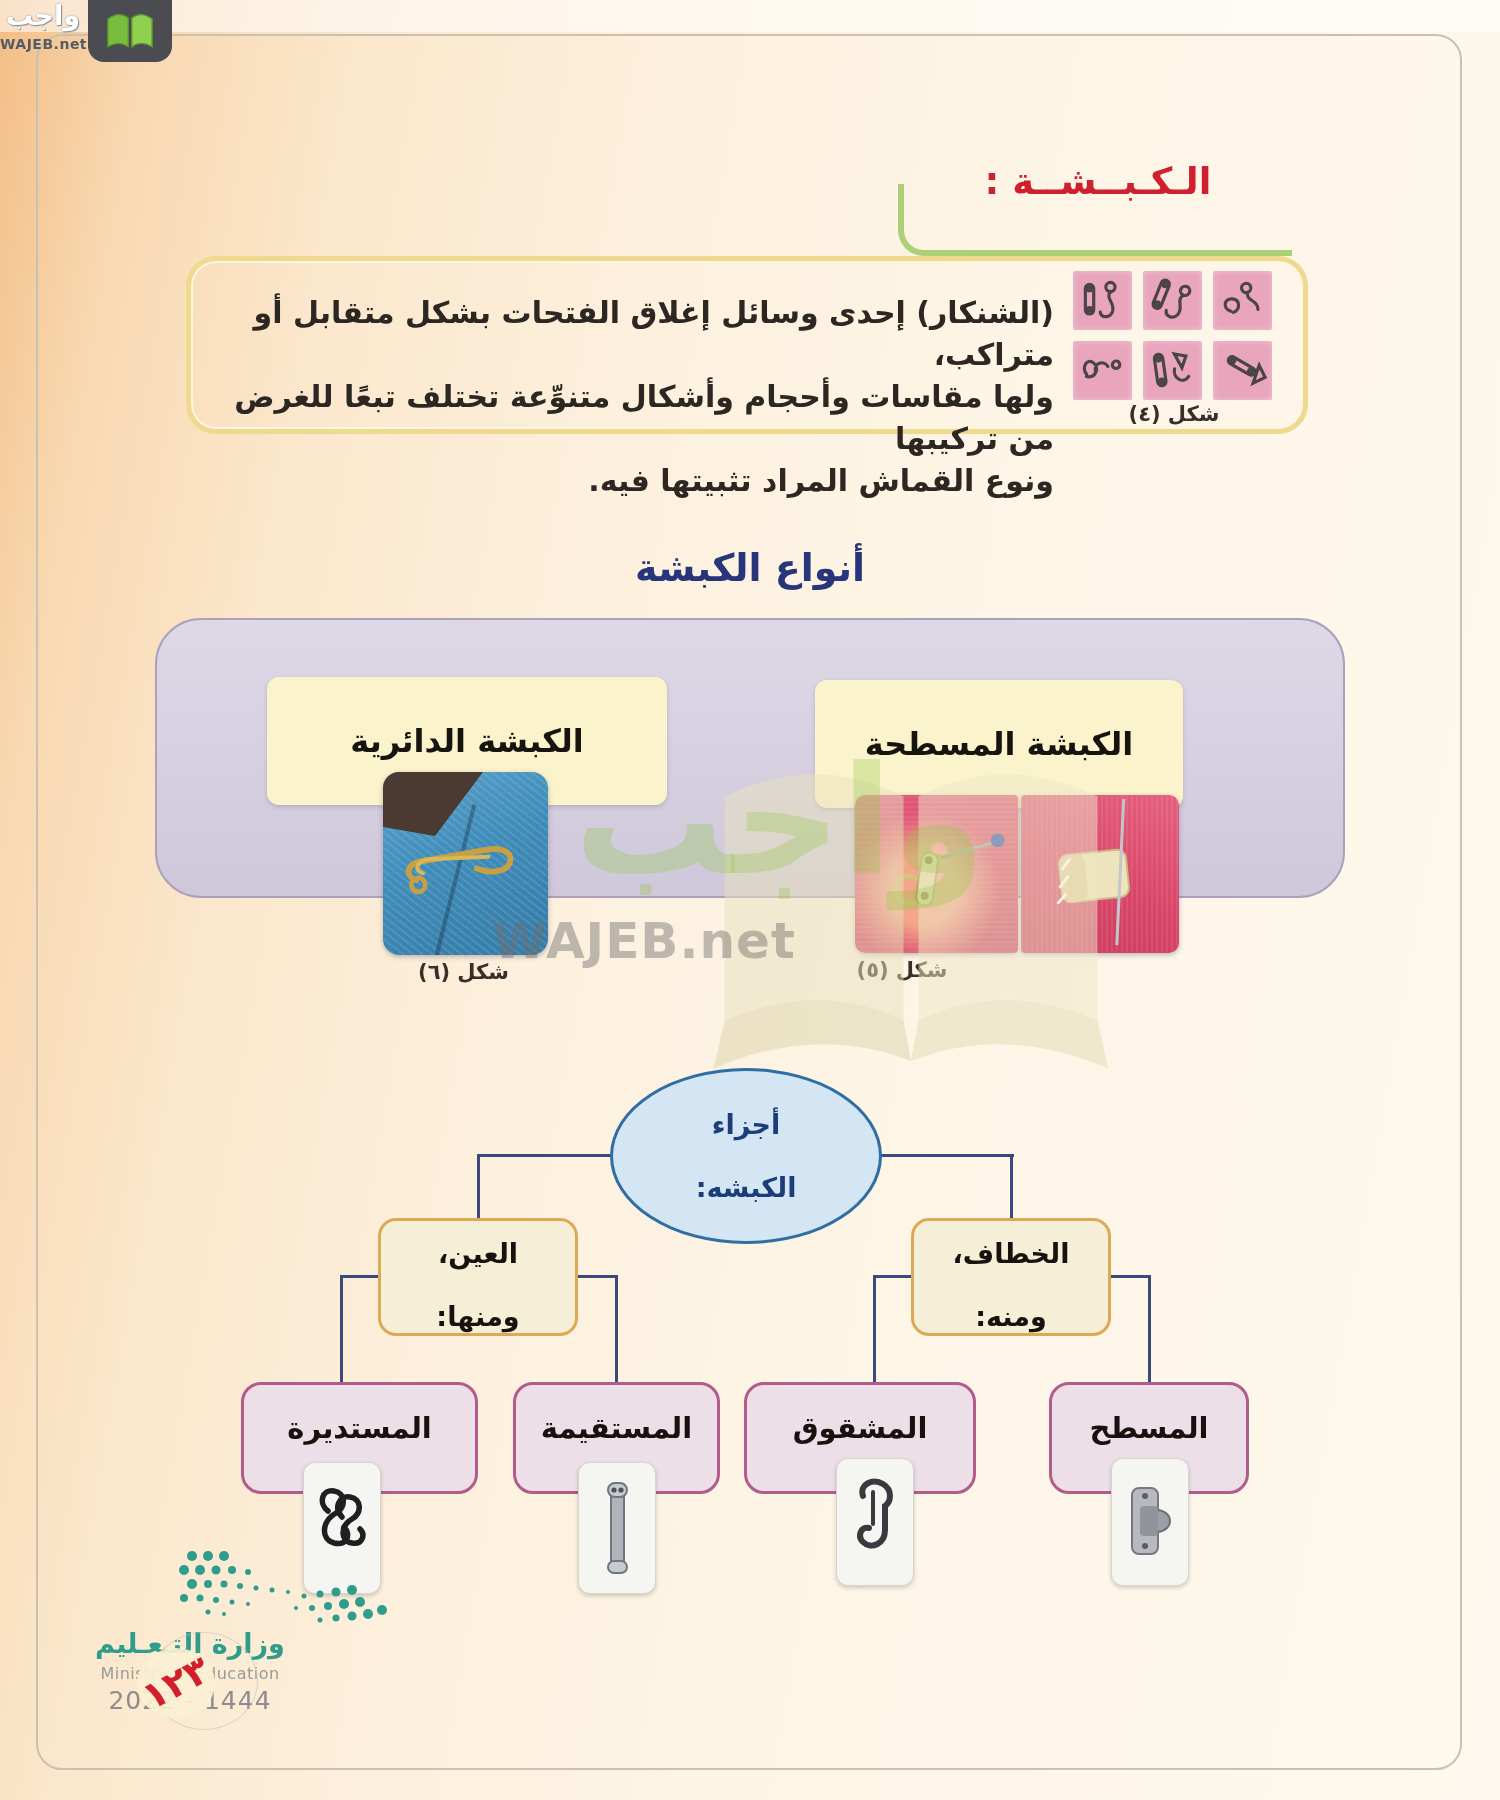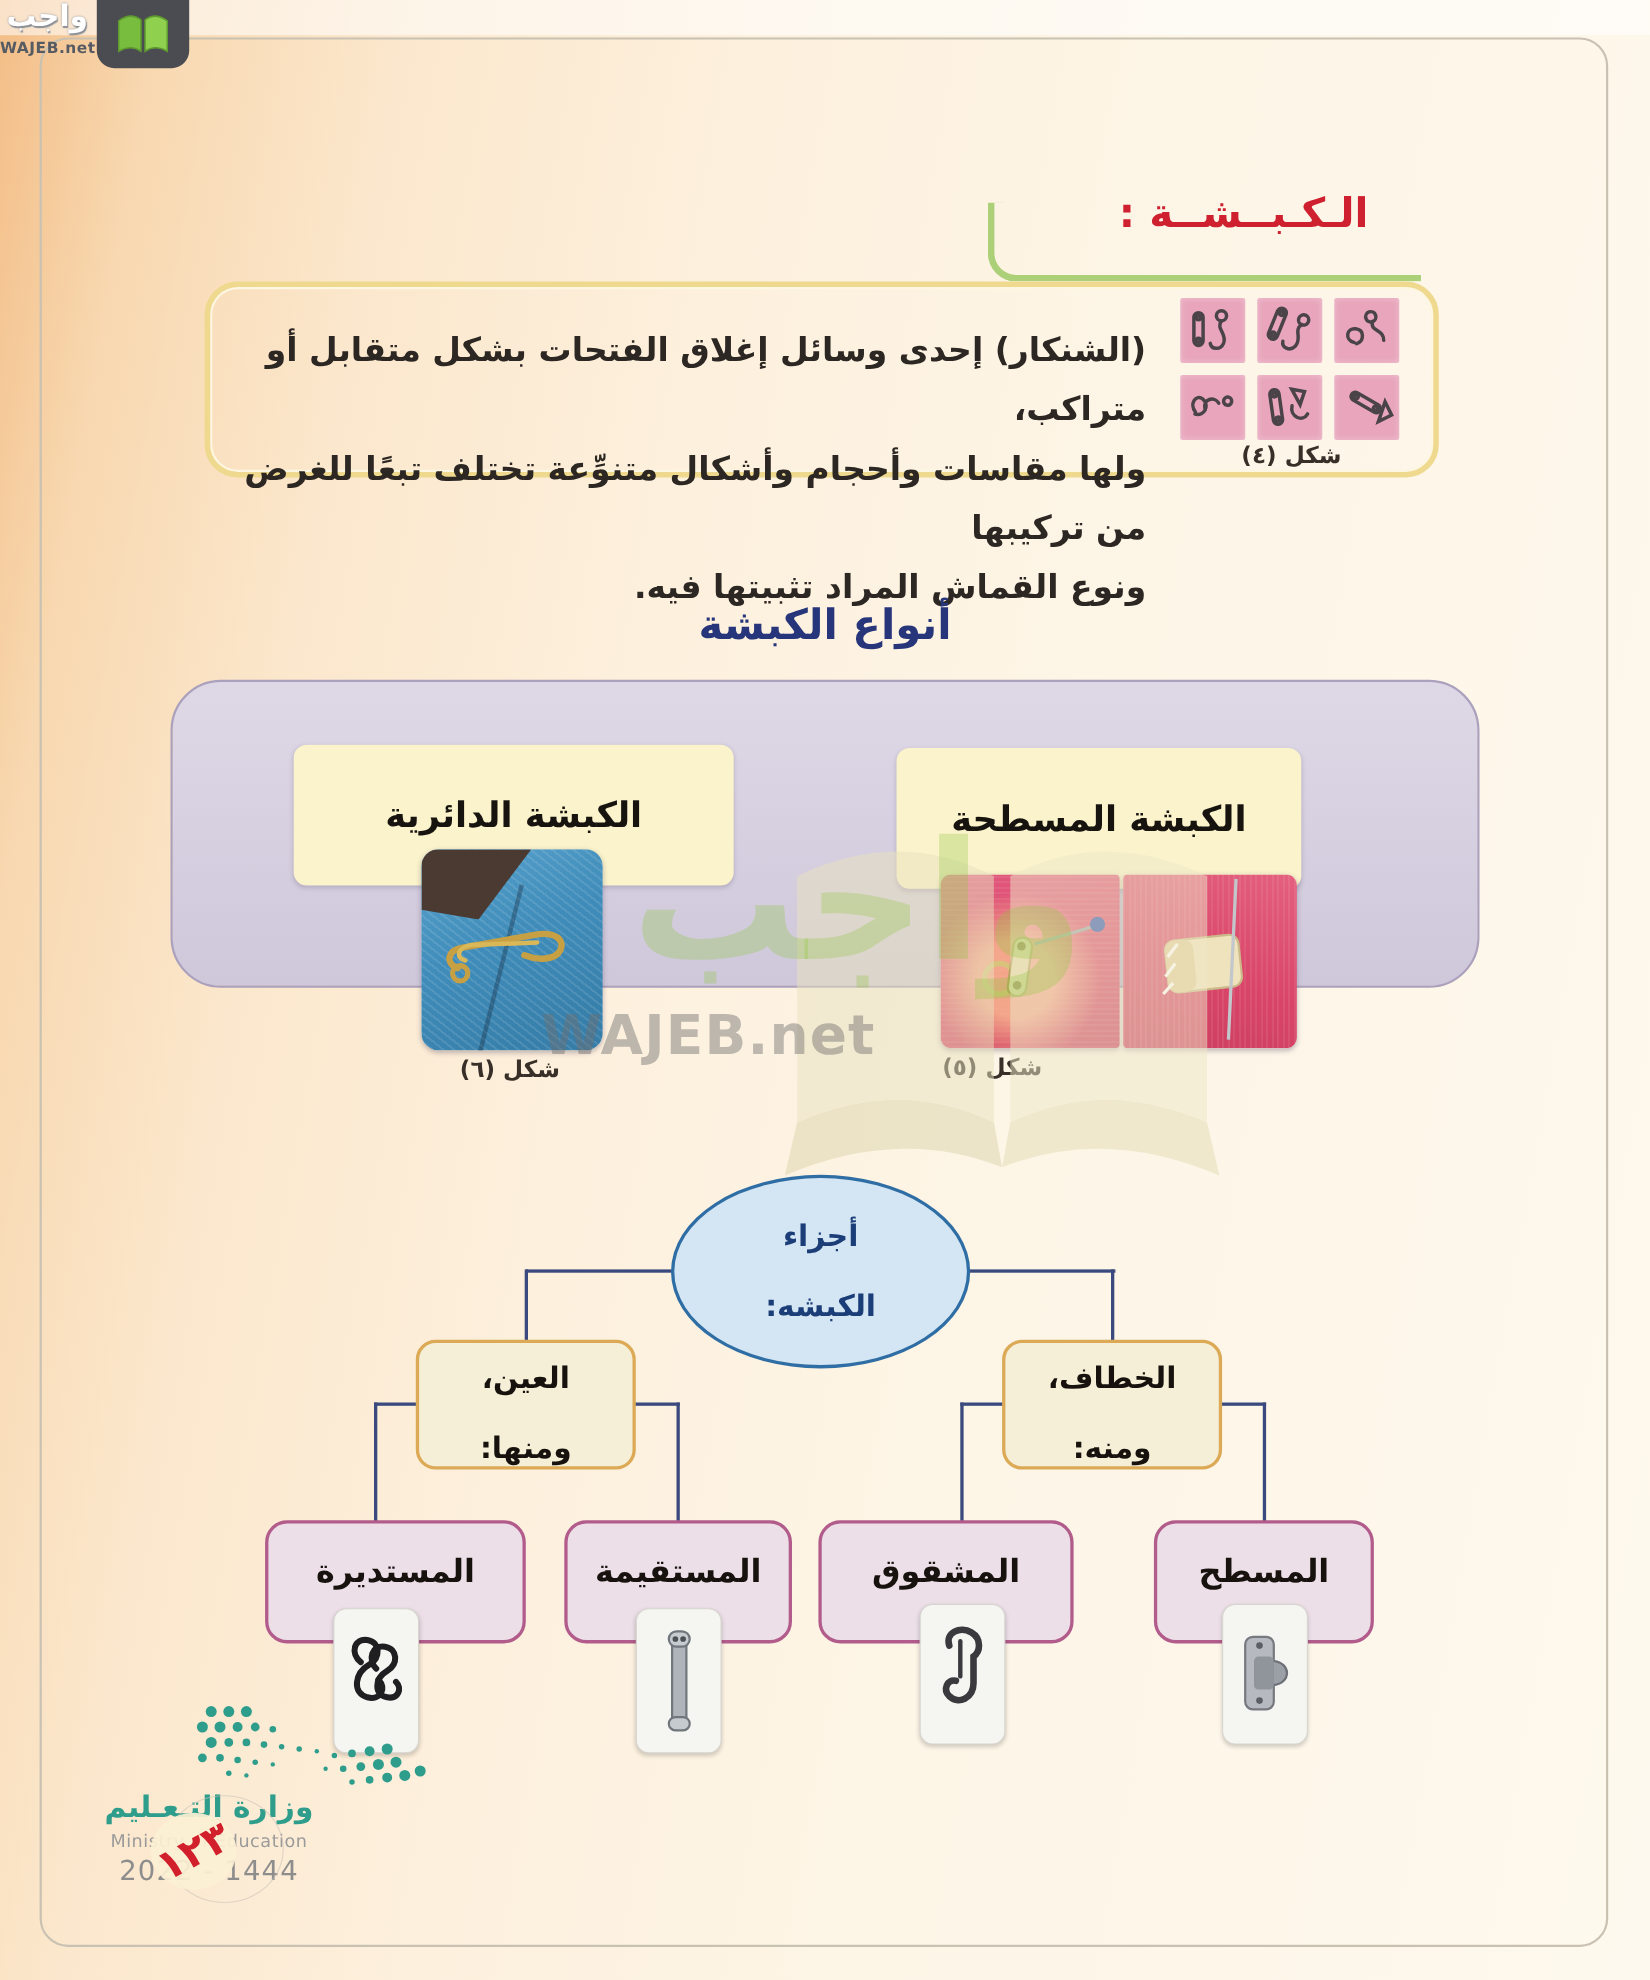--- a/index.html
+++ b/index.html
@@ -24,32 +24,32 @@
               color:#565b63; letter-spacing:.5px; }
   .wajeb-tile{ position:absolute; left:88px; top:0; width:84px; height:62px; background:#4b4b52;
                border-radius:0 0 16px 16px; display:flex; align-items:center; justify-content:center; }
 
   
   .green-bracket{
     position:absolute; left:898px; top:184px; width:394px; height:72px;
     border-left:6px solid #abd077; border-bottom:6px solid #abd077; border-bottom-left-radius:26px;
   }
   .main-title{
-    position:absolute; left:952px; top:172px; width:292px; height:52px;
-    font-size:37px; font-weight:bold; color:#cf2030; direction:rtl; 
+    position:absolute; left:952px; top:160px; width:292px; height:52px;
+    font-size:37px; font-weight:bold; color:#cf2030; direction:rtl; text-align:center;
   }
 
   
   .intro-box{
     position:absolute; left:186px; top:256px; width:1122px; height:178px;
     border:5px solid #eed98e; border-radius:30px; box-shadow:inset 0 0 0 2px #fdf6e0;
   }
   .intro-text{
-    position:absolute; left:208px; top:292px; width:834px;
-    direction:rtl; text-align:right; font-size:30px; font-weight:bold; color:#2c2723; line-height:54px;
+    position:absolute; left:220px; top:292px; width:834px;
+    direction:rtl; text-align:right; font-size:30px; font-weight:bold; color:#2c2723; line-height:42px;
   }
   .fig4-grid{
     position:absolute; left:1073px; top:271px; width:202px; height:129px;
     display:grid; grid-template-columns:repeat(3,59px); grid-template-rows:repeat(2,59px); gap:11px;
   }
   .fig4-tile{ background:#e8a5bb; border-radius:2px; display:flex; align-items:center; justify-content:center;
               box-shadow:inset 0 0 6px rgba(255,255,255,.35); }
   .caption{ position:absolute; font-size:21px; font-weight:600; color:#372f28; direction:rtl; text-align:center; }
   .cap4{ left:1063px; top:402px; width:222px; }
 

